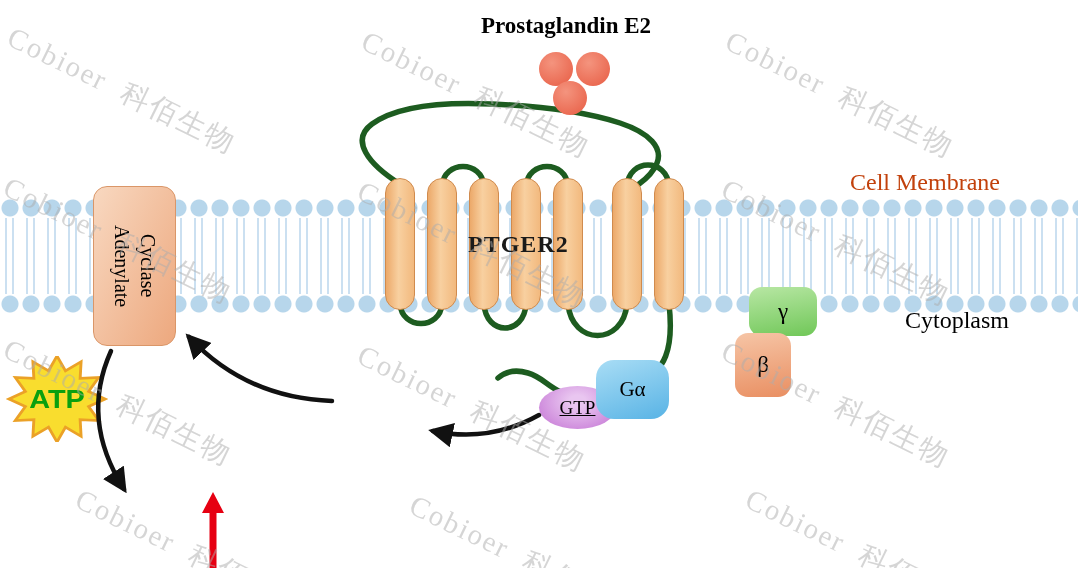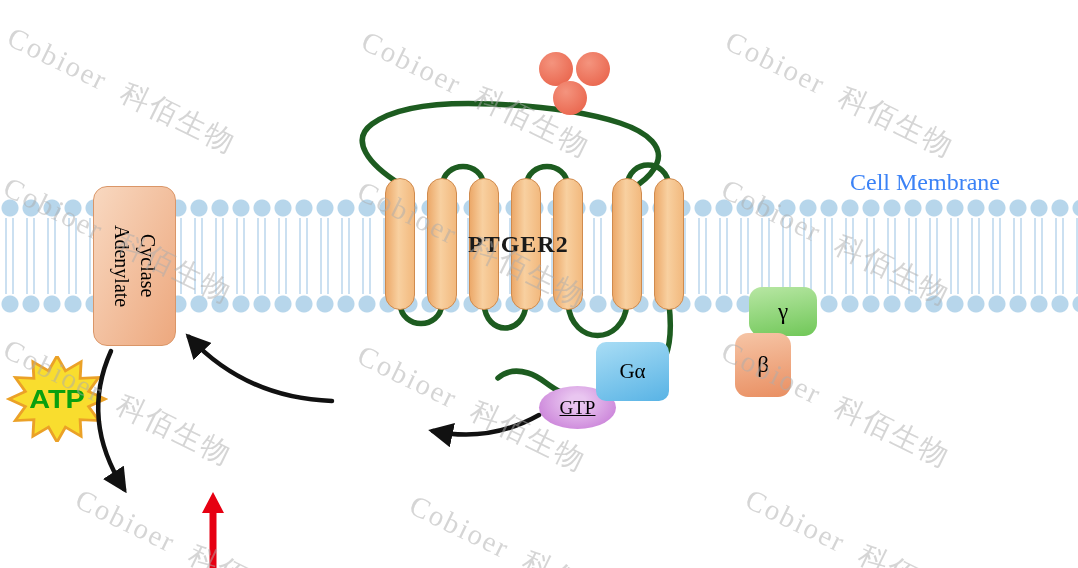--- a/index.html
+++ b/index.html
@@ -30,37 +30,37 @@
             font:bold 24px "Liberation Serif",serif; letter-spacing:1px; color:#1a1a1a; z-index:4; }
 
   
   .pge2 { position:absolute; width:34px; height:34px; border-radius:50%;
           background:radial-gradient(circle at 38% 32%, #f4947e, #ea6850 78%); z-index:3; }
   .p1{left:539px;top:52px}.p2{left:576px;top:52px}.p3{left:553px;top:81px}
 
   
   .title  { position:absolute; left:436px; top:13px; width:260px; text-align:center;
             font:bold 23px "Liberation Serif",serif; color:#000; z-index:5; }
-  .lbl-cm { position:absolute; left:850px; top:169px; font:24px "Liberation Serif",serif; color:#3b82f6; z-index:5; }
+  .lbl-cm { position:absolute; left:850px; top:169px; font:24px "Liberation Serif",serif; color:#c2410c; z-index:5; }
   .lbl-cy { position:absolute; left:905px; top:307px; font:24px "Liberation Serif",serif; color:#000; z-index:5; }
 
   
   .ac { position:absolute; left:93px; top:186px; width:83px; height:160px; border-radius:14px; box-sizing:border-box;
         background:linear-gradient(115deg,#f8d8c0,#eda87e); border:1px solid #da9668;
         display:flex; align-items:center; justify-content:center; gap:3px; z-index:3; }
   .ac span { writing-mode:vertical-lr; font:20px "Liberation Serif",serif; color:#000; }
 
   
   .node { position:absolute; display:flex; align-items:center; justify-content:center;
           font:21px "Liberation Serif",serif; color:#000; z-index:3; }
   .gas    { left:302px; top:389px; width:114px; height:58px; border-radius:50%;
             background:linear-gradient(150deg,#eea5cc 5%,#f3c6cf 45%,#f7ecc5 95%); }
   .gtp    { left:539px; top:386px; width:77px;  height:43px; border-radius:50%; font-size:19px;
             background:radial-gradient(ellipse at 50% 35%,#e9c6f0 15%,#c97fd8 85%);text-decoration:underline; }
-  .galpha { left:596px; top:342px; width:73px;  height:59px; border-radius:10px;
+  .galpha { left:596px; top:360px; width:73px;  height:59px; border-radius:18px;
             background:linear-gradient(160deg,#a9ddf5,#58b3e5); }
   .gamma  { left:749px; top:287px; width:68px;  height:49px; border-radius:13px; font-size:23px;
             background:linear-gradient(170deg,#b8e7a4,#70c758); }
   .beta   { left:735px; top:333px; width:56px;  height:64px; border-radius:13px; font-size:23px;
             background:linear-gradient(170deg,#f6c5a6,#e98f62); }
   .camp   { left:83px;  top:499px; width:101px; height:57px; border-radius:50%;
             background:linear-gradient(215deg,#fbf6d8 25%,#f3d2e2 90%); }
 
   
   .atp-star { position:absolute; left:4px; top:356px; z-index:3; }
@@ -114,25 +114,27 @@
 
   <div class="helix h1"></div>
   <div class="helix h2"></div>
   <div class="helix h3"></div>
   <div class="helix h4"></div>
   <div class="helix h5"></div>
   <div class="helix h6"></div>
   <div class="helix h7"></div>
   <div class="ptger2">PTGER2</div>
 
+  <div class="title">Prostaglandin E2</div>
   <div class="pge2 p1"></div>
   <div class="pge2 p2"></div>
   <div class="pge2 p3"></div>
 
   <div class="lbl-cm">Cell Membrane</div>
+  <div class="lbl-cy">Cytoplasm</div>
 
   <div class="ac">
     <span>Adenylate</span>
     <span>Cyclase</span>
   </div>
 
   <svg class="atp-star" width="106" height="86" viewBox="0 0 110 100" preserveAspectRatio="none">
     <polygon points="105,50 87.8,58.8 98.3,75 79,74 80,93.3 63.8,82.8 55,100 46.2,82.8 30,93.3 31,74 11.7,75 22.2,58.8 5,50 22.2,41.2 11.7,25 31,26 30,6.7 46.2,17.2 55,0 63.8,17.2 80,6.7 79,26 98.3,25 87.8,41.2" fill="#f9dd2e" stroke="#eba127" stroke-width="3"></polygon>
     <text x="55" y="61" text-anchor="middle">ATP</text>
   </svg>

